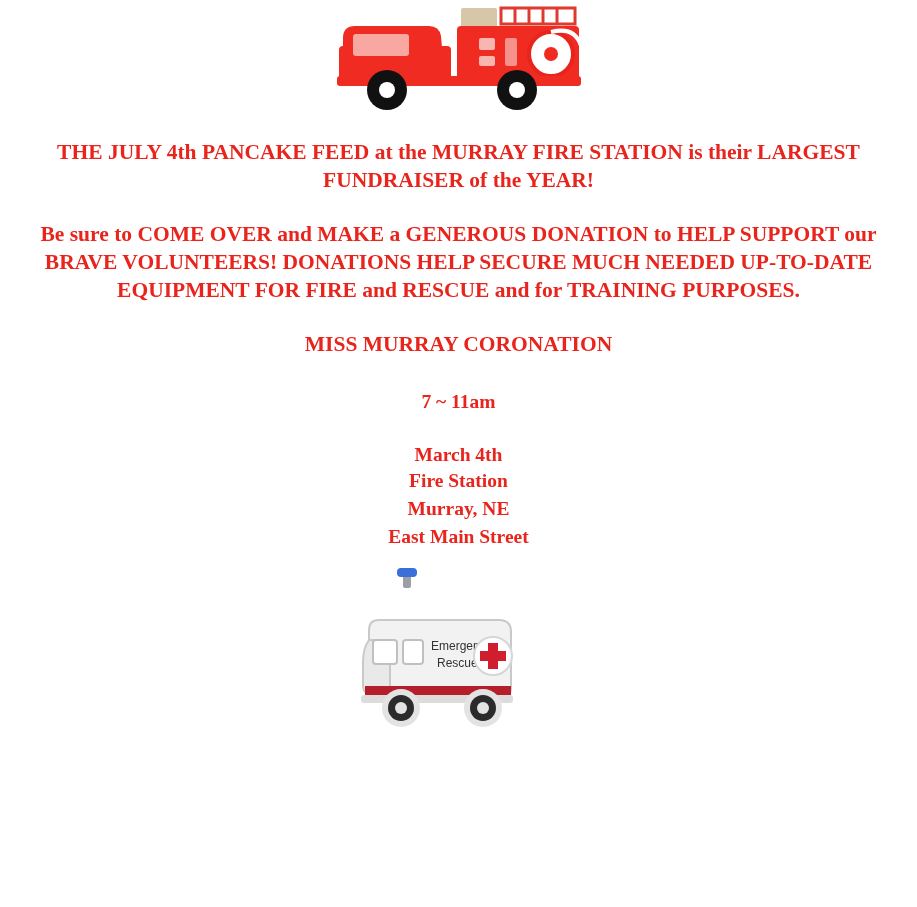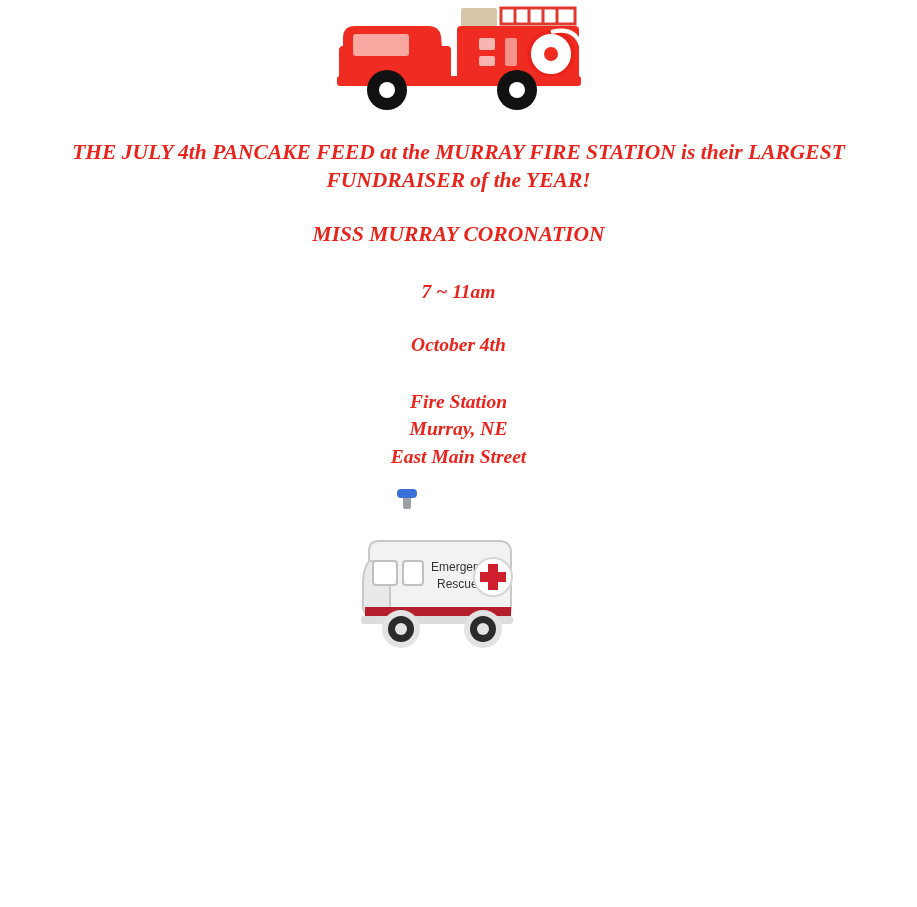--- a/index.html
+++ b/index.html
@@ -31,21 +31,20 @@
   .ambulance-wrap {
     width: 100%;
     display: flex;
     justify-content: center;
     padding-top: 18px;
   }
 
   
   .textblock {
     text-align: center;
-    font-style: italic;
     font-weight: bold;
     color: #e8241c;
     line-height: 1.30;
   }
   .para-main {
     font-size: 21.5px;
     padding: 0 14px;
     margin-top: 22px;
   }
   .para-main2 {
@@ -64,21 +63,20 @@
   .line-time {
     font-size: 19.5px;
     margin-top: 30px;
   }
   .line-date {
     font-size: 19.5px;
     margin-top: 28px;
   }
   .addr {
     font-size: 19.5px;
-    margin-top: 30px;
     line-height: 1.42;
   }
 </style>
 </head>
 <body>
 
 <div class="page">
 
   <div class="firetruck-wrap">
     <svg width="260" height="115" viewBox="0 0 260 115">
@@ -112,27 +110,28 @@
 
       <circle cx="58" cy="88" r="20" fill="#111111"></circle>
       <circle cx="58" cy="88" r="8" fill="#ffffff"></circle>
       <circle cx="188" cy="88" r="20" fill="#111111"></circle>
       <circle cx="188" cy="88" r="8" fill="#ffffff"></circle>
     </svg>
   </div>
 
   <div class="textblock para-main">THE JULY 4th PANCAKE FEED at the MURRAY FIRE STATION is their LARGEST FUNDRAISER of the YEAR!</div>
 
+  <div class="textblock para-main2">Be sure to COME OVER and MAKE a GENEROUS DONATION to HELP SUPPORT our BRAVE VOLUNTEERS!  DONATIONS HELP SECURE MUCH NEEDED UP-TO-DATE EQUIPMENT FOR FIRE and RESCUE and for TRAINING PURPOSES.</div>
 
 
   <div class="textblock line-coronation">MISS MURRAY CORONATION</div>
 
   <div class="textblock line-time">7 ~ 11am</div>
 
-  <div class="textblock line-date">October 4th</div>
+  <div class="textblock line-date">March 4th</div>
 
   <div class="textblock addr">
     <div>Fire Station</div>
     <div>Murray, NE</div>
     <div>East Main Street</div>
   </div>
 
   <div class="ambulance-wrap">
     <svg width="200" height="175" viewBox="0 0 200 175">
 

